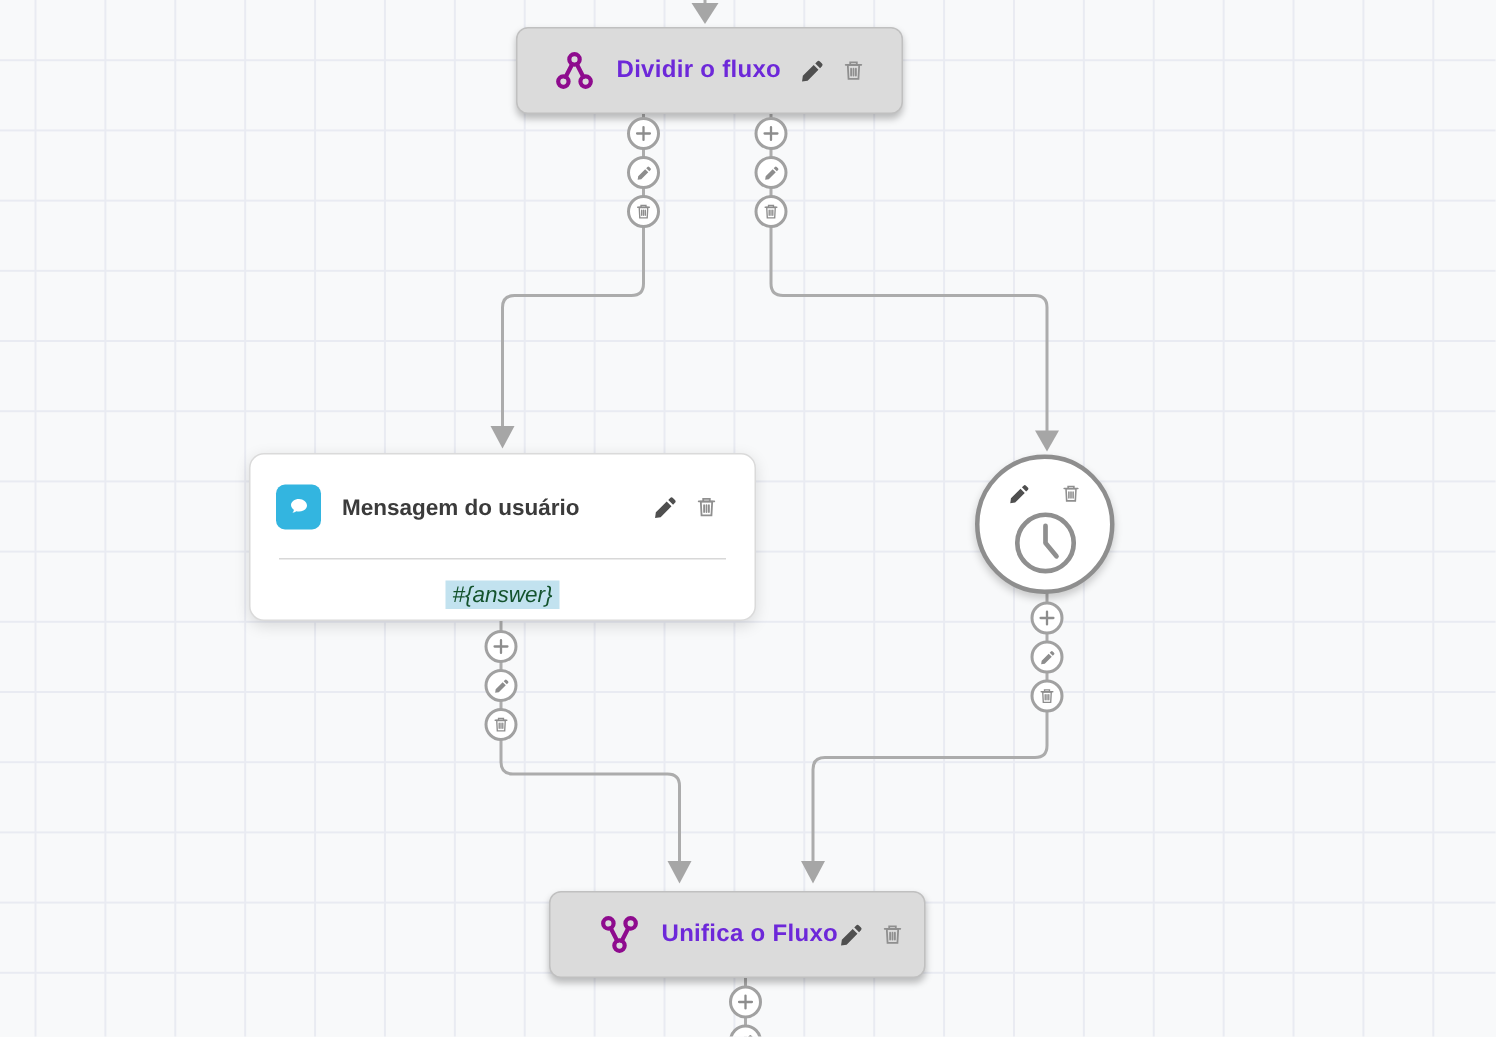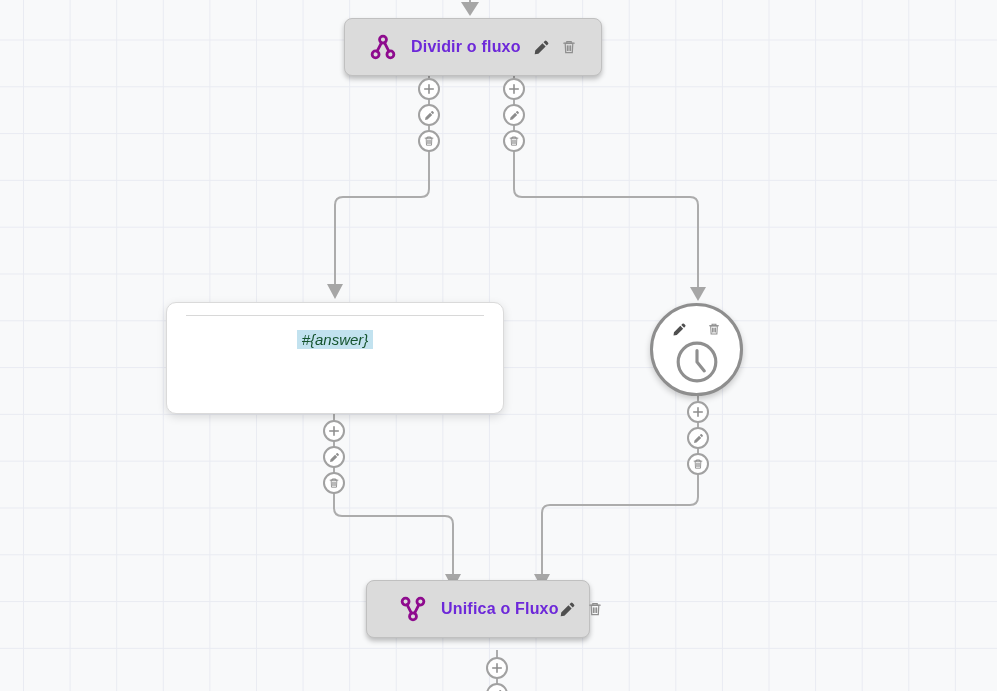--- a/index.html
+++ b/index.html
@@ -159,20 +159,43 @@
           <path d="M2.8 4.2h10.4"></path>
           <path d="M5.8 4V2.6h4.4V4"></path>
           <path d="M4.2 4.4l.5 9.2h6.6l.5-9.2z"></path>
           <path d="M6.4 6.8v4.6M8 6.8v4.6M9.6 6.8v4.6"></path>
         </g>
       </svg>
     </button>
 </div>
 
 <div class="card" style="left:166px;top:302px;width:338px;height:112px">
+  <div class="card-header">
+    <span class="chat-badge">
+      <svg width="20" height="20" viewBox="0 0 30 30">
+          <path fill="#fff" d="M15.5 7c-4.4 0-8 2.7-8 6.1 0 1.9 1.1 3.5 2.9 4.6-.1 1-.5 2.2-1.5 3 1.6-.1 2.9-.7 3.9-1.4.8.2 1.7.3 2.7.3 4.4 0 8-2.7 8-6.1S19.9 7 15.5 7z"></path>
+        </svg>
+    </span>
+    <span class="card-title">Mensagem do usuário</span>
+    <span class="hicon pencil">
+      <svg width="17" height="17" viewBox="0 0 16 16">
+          <path fill="currentColor" d="M11.1 1.9a1.2 1.2 0 0 1 1.7 0l1.3 1.3a1.2 1.2 0 0 1 0 1.7l-1.2 1.2-3-3 1.2-1.2zM8.9 4.1l3 3-6.8 6.8-3.5.5.5-3.5 6.8-6.8z"></path>
+        </svg>
+    </span>
+    <span class="hicon trash">
+      <svg width="16" height="16" viewBox="0 0 16 16">
+          <g fill="none" stroke="currentColor" stroke-width="1.2" stroke-linecap="round">
+            <path d="M2.8 4.2h10.4"></path>
+            <path d="M5.8 4V2.6h4.4V4"></path>
+            <path d="M4.2 4.4l.5 9.2h6.6l.5-9.2z"></path>
+            <path d="M6.4 6.8v4.6M8 6.8v4.6M9.6 6.8v4.6"></path>
+          </g>
+        </svg>
+    </span>
+  </div>
   <div class="card-divider"></div>
   <div class="card-body">
     <span class="variable-chip">#{answer}</span>
   </div>
 </div>
 
 <div class="btn-stack" style="left:323px;top:420px">
   <button class="tool-btn">
       <svg width="12" height="12" viewBox="0 0 14 14">
         <path d="M7 2v10M2 7h10" stroke="currentColor" stroke-width="1.8" stroke-linecap="round" fill="none"></path>
@@ -237,21 +260,21 @@
         <g fill="none" stroke="currentColor" stroke-width="1.2" stroke-linecap="round">
           <path d="M2.8 4.2h10.4"></path>
           <path d="M5.8 4V2.6h4.4V4"></path>
           <path d="M4.2 4.4l.5 9.2h6.6l.5-9.2z"></path>
           <path d="M6.4 6.8v4.6M8 6.8v4.6M9.6 6.8v4.6"></path>
         </g>
       </svg>
     </button>
 </div>
 
-<div class="node node-gray" style="left:366px;top:580px;width:224px;height:58px">
+<div class="node node-gray" style="left:366px;top:594px;width:251px;height:58px">
   <span class="flow-icon" style="margin-left:8px">
     <svg width="28" height="28" viewBox="0 0 34 34">
       <g fill="none" stroke="currentColor" stroke-width="3.4" stroke-linecap="round">
         <path d="M9.8 11.8 15.2 22.2 M24.2 11.8 18.8 22.2"></path>
         <circle cx="8" cy="8" r="4.2"></circle>
           <circle cx="26" cy="8" r="4.2"></circle>
           <circle cx="17" cy="26" r="4.2"></circle>
       </g>
     </svg>
   </span>

